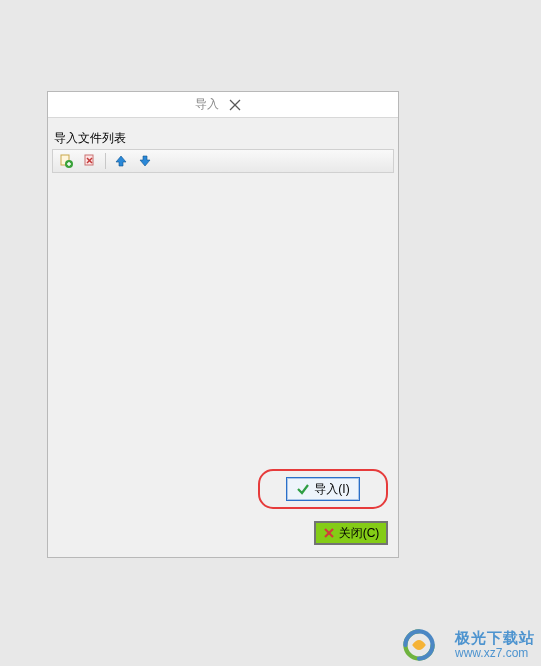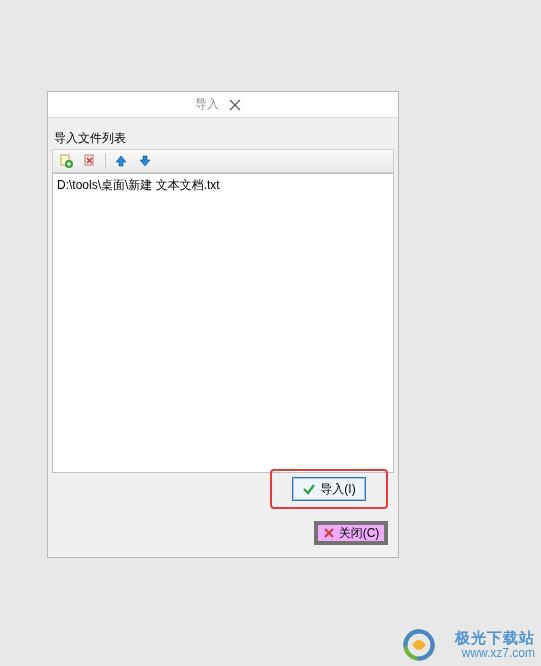--- a/index.html
+++ b/index.html
@@ -93,28 +93,28 @@
     position: absolute;
     right: 10px;
     bottom: 12px;
     display: flex;
     flex-direction: column;
     gap: 12px;
     align-items: flex-end;
   }
   .highlight-box {
     border: 2px solid #e63b3b;
-    border-radius: 4px;
-    padding: 6px 20px;
+    border-radius: 15px;
+    padding: 6px 26px;
   }
   .win-btn {
     width: 74px;
     height: 24px;
-    background: #f0abfc;
-    border: 4px solid #737373;
+    background: #84cc16;
+    border: 2px solid #737373;
     display: flex;
     align-items: center;
     justify-content: center;
     gap: 4px;
     font-size: 12px;
     cursor: default;
   }
   .win-btn.focused {
     border: 1px solid #2a6fc9;
     box-shadow: inset 0 0 0 1px rgba(42,111,201,0.35);
@@ -139,21 +139,20 @@
   }
   .wm-text .line1 {
     font-size: 15px;
     font-weight: 700;
     color: #4e94cf;
     letter-spacing: 1px;
   }
   .wm-text .line2 {
     font-size: 12px;
     color: #4e94cf;
-    text-align: right;
   }
 </style>
 </head>
 <body>
 
 <div class="dialog">
   <div class="titlebar">
     <span class="title">导入</span>
     <span class="close-x">
       <svg width="12" height="12" viewBox="0 0 12 12">
@@ -188,23 +187,20 @@
           <polygon points="8,3 13,9 10,9 10,13 6,13 6,9 3,9" fill="#2a88d8" stroke="#10548e" stroke-width="0.6"></polygon>
         </svg>
       </span>
       <span class="tbtn">
         <svg width="16" height="16" viewBox="0 0 16 16">
           <polygon points="8,13 13,7 10,7 10,3 6,3 6,7 3,7" fill="#2a88d8" stroke="#10548e" stroke-width="0.6"></polygon>
         </svg>
       </span>
     </div>
 
-    <div class="listarea">
-      <div class="list-item">D:\tools\桌面\新建 文本文档.txt</div>
-    </div>
   </div>
 
   <div class="button-area">
     <div class="highlight-box">
       <div class="win-btn focused">
         <svg width="14" height="14" viewBox="0 0 14 14">
           <polyline points="2,7 6,11 12,3" fill="none" stroke="#2f9e44" stroke-width="2.2"></polyline>
         </svg>
         <span>导入(I)</span>
       </div>

